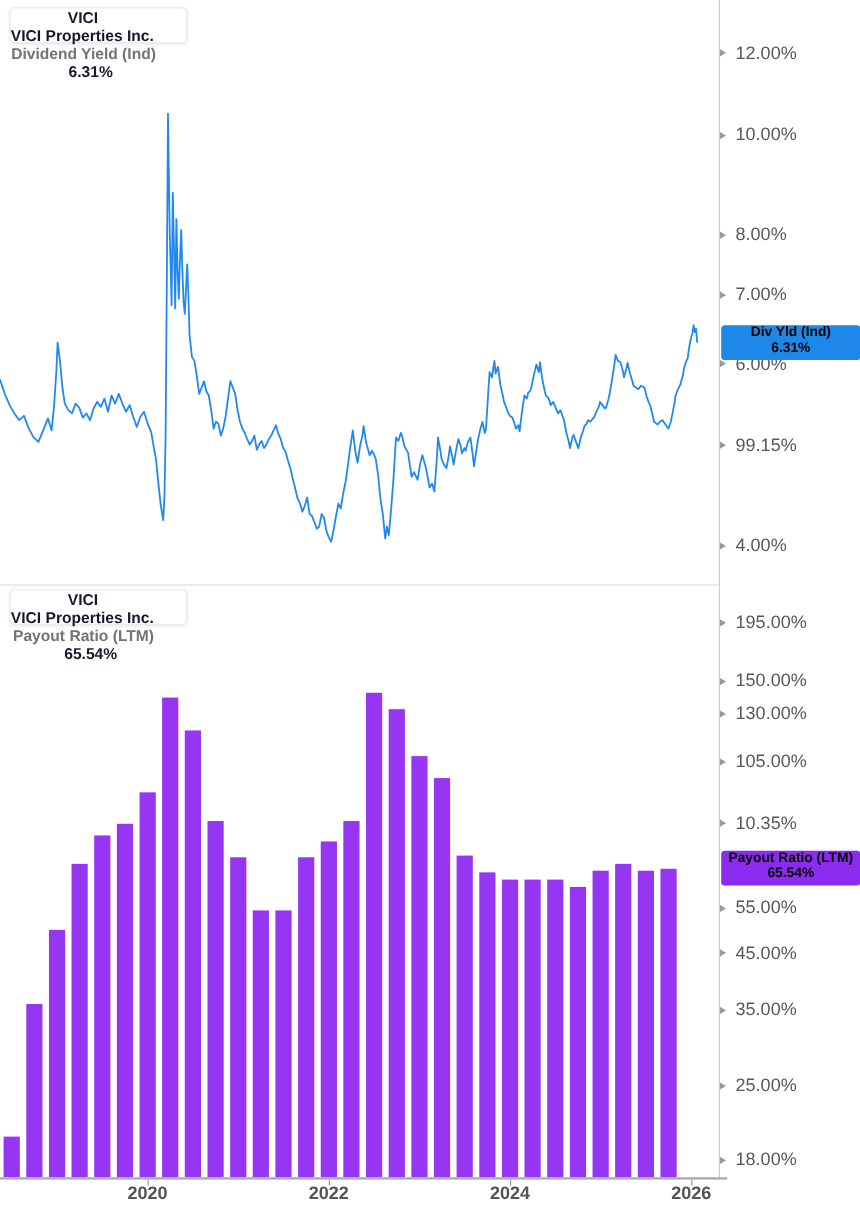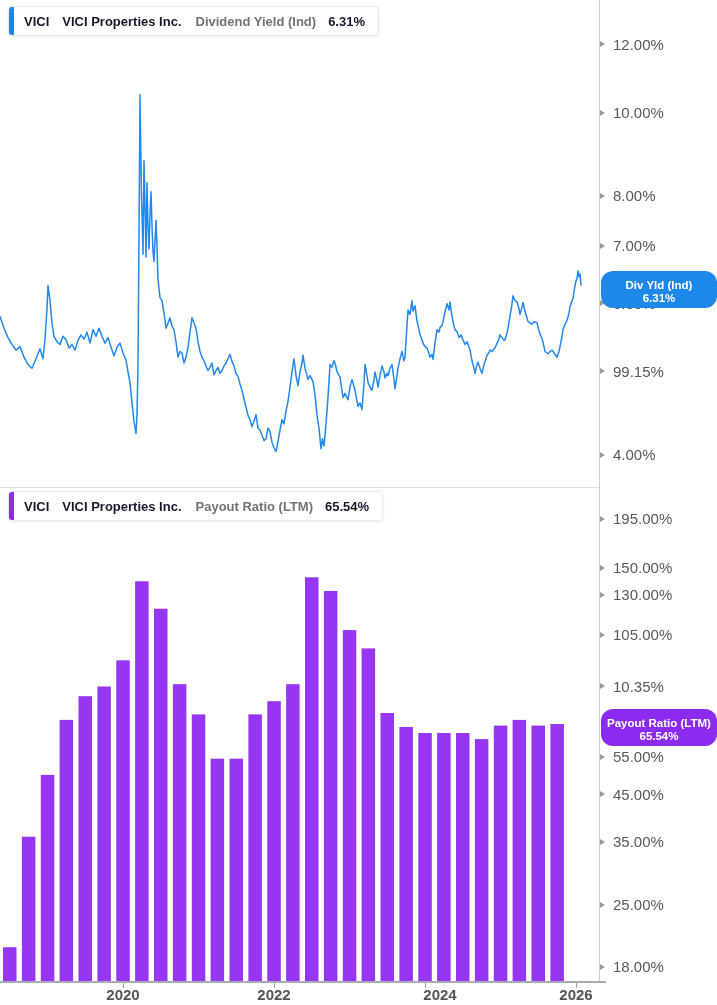--- a/index.html
+++ b/index.html
@@ -10,29 +10,29 @@
   .panel-divider{position:absolute;left:0;top:487px;width:600px;height:1px;background:#dcdee1;}
   .x-axis-line{position:absolute;left:0;top:981px;width:606px;height:2px;background:#a9acb0;}
   .y-label{position:absolute;left:613px;height:14px;line-height:14px;font-size:15px;color:#56585c;white-space:nowrap;}
   .y-tick{position:absolute;left:600px;width:0;height:0;border-left:5px solid #97999d;
           border-top:3.5px solid transparent;border-bottom:3.5px solid transparent;}
   .x-tick{position:absolute;top:983px;width:1px;height:5px;background:#9a9da1;}
   .x-label{position:absolute;top:986px;width:64px;margin-left:-32px;text-align:center;
            font-size:15px;font-weight:700;color:#515459;}
   .chip{position:absolute;left:8px;height:28px;background:#fff;border:1px solid #ebebee;border-radius:4px;
         box-shadow:0 1px 3px rgba(20,20,40,.08);display:inline-flex;align-items:center;
-        padding:0 13px 0 0;z-index:5;}
+        padding:0 13px 0 0;z-index:5;flex-direction:column;}
   .chip-accent{width:5px;align-self:stretch;margin-right:10px;border-radius:3px 0 0 3px;}
   .chip .ticker{font-size:13px;font-weight:700;color:#16192e;margin-right:13px;}
   .chip .company{font-size:13px;font-weight:700;color:#16192e;margin-right:14px;}
   .chip .metric{font-size:13px;font-weight:600;color:#737373;margin-right:12px;}
   .chip .val{font-size:13px;font-weight:700;color:#16192e;}
   .chip-top{top:6px;} .chip-bottom{top:491px;}
-  .badge{position:absolute;left:601px;width:116px;text-align:center;color:#ffffff;
-         border-radius:12px;padding:8px 0 3px 0;z-index:6;}
+  .badge{position:absolute;left:601px;width:116px;text-align:center;color:#000000;
+         border-radius:3px;padding:0 0 3px 0;z-index:6;}
   .badge .b-label{font-size:11.5px;font-weight:700;line-height:13px;}
   .badge .b-value{font-size:11.5px;font-weight:700;line-height:13px;}
 </style>
 </head>
 <body>
 
 <div class="canvas">
 
   <svg class="plot-svg" id="plot-svg" width="600" height="1005" viewBox="0 0 600 1005">
       <rect x="3.0" y="947.2" width="13.5" height="33.8" fill="#9636F3"></rect>
@@ -109,21 +109,21 @@
       <div class="y-label" style="top: 898.277px;">25.00%</div>
       <div class="y-tick" style="top: 963.552px;"></div>
       <div class="y-label" style="top: 960.052px;">18.00%</div>
     </div>
   <div id="x-axis-labels">
       <div class="x-tick" style="left: 123px;"></div>
       <div class="x-label" style="left: 123px;">2020</div>
       <div class="x-tick" style="left: 274px;"></div>
       <div class="x-label" style="left: 274px;">2022</div>
       <div class="x-tick" style="left: 425px;"></div>
-      <div class="x-label" style="left: 440px;">2024</div>
+      <div class="x-label" style="left: 425px;">2024</div>
       <div class="x-tick" style="left: 576px;"></div>
       <div class="x-label" style="left: 576px;">2026</div>
     </div>
 
   <div class="chip chip-top">
     <span class="chip-accent" id="accent-blue" style="background: rgb(30, 135, 234);"></span>
     <span class="ticker">VICI</span>
     <span class="company">VICI Properties Inc.</span>
     <span class="metric">Dividend Yield (Ind)</span>
     <span class="val">6.31%</span>

